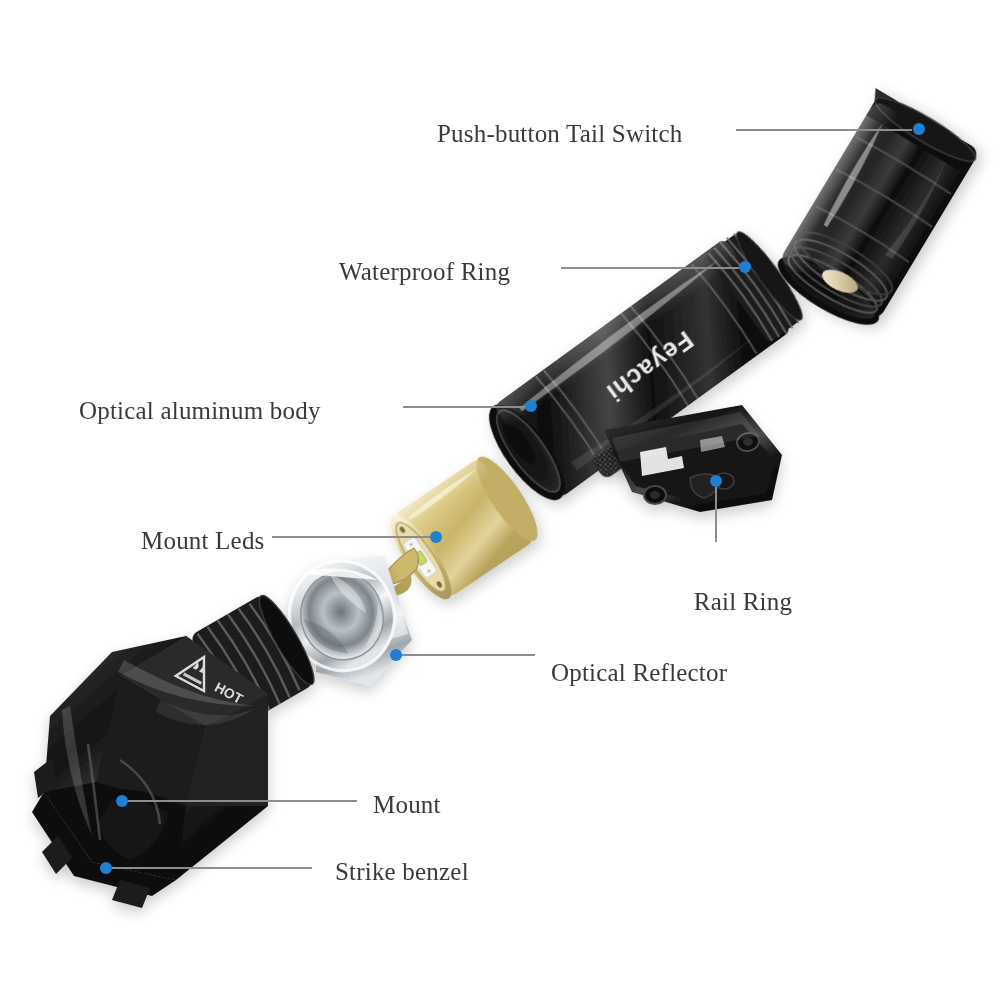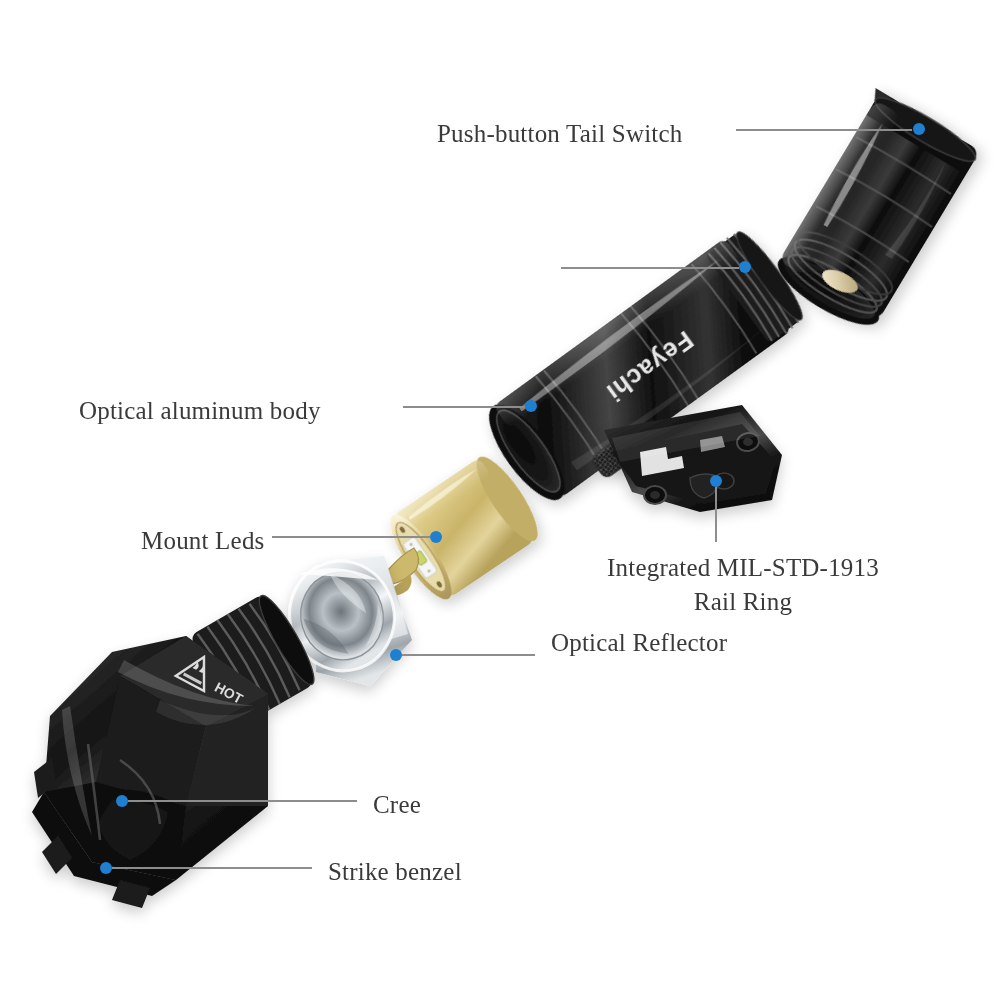--- a/index.html
+++ b/index.html
@@ -332,29 +332,30 @@
       <circle cx="122" cy="801" r="6" fill="#1f7fd0"></circle>
     </g>
     <g>
       <line x1="112" y1="868" x2="312" y2="868" stroke="#8d8d8d" stroke-width="2"></line>
       <circle cx="106" cy="868" r="6" fill="#1f7fd0"></circle>
     </g>
   </svg>
 
   <div class="callout-text" style="left:437px;top:117px;">Push-button Tail Switch</div>
 
+  <div class="callout-text" style="left:339px;top:255px;">Waterproof Ring</div>
 
   <div class="callout-text" style="left:79px;top:394px;">Optical aluminum body</div>
 
   <div class="callout-text" style="left:141px;top:524px;">Mount Leds</div>
 
   <div class="callout-text two-line" style="left:598px;top:551px;width:290px;">
-    <span>Integrated MIL-STD-1913</span><br>
+    <br>
     <span>Rail Ring</span>
   </div>
 
-  <div class="callout-text" style="left:551px;top:626px;">Optical Reflector</div>
-
-  <div class="callout-text" style="left:373px;top:788px;">Cree</div>
-
-  <div class="callout-text" style="left:328px;top:855px;">Strike benzel</div>
+  <div class="callout-text" style="left:551px;top:656px;">Optical Reflector</div>
+
+  <div class="callout-text" style="left:373px;top:788px;">Mount</div>
+
+  <div class="callout-text" style="left:335px;top:855px;">Strike benzel</div>
 
 </div>
 
 </body></html>

